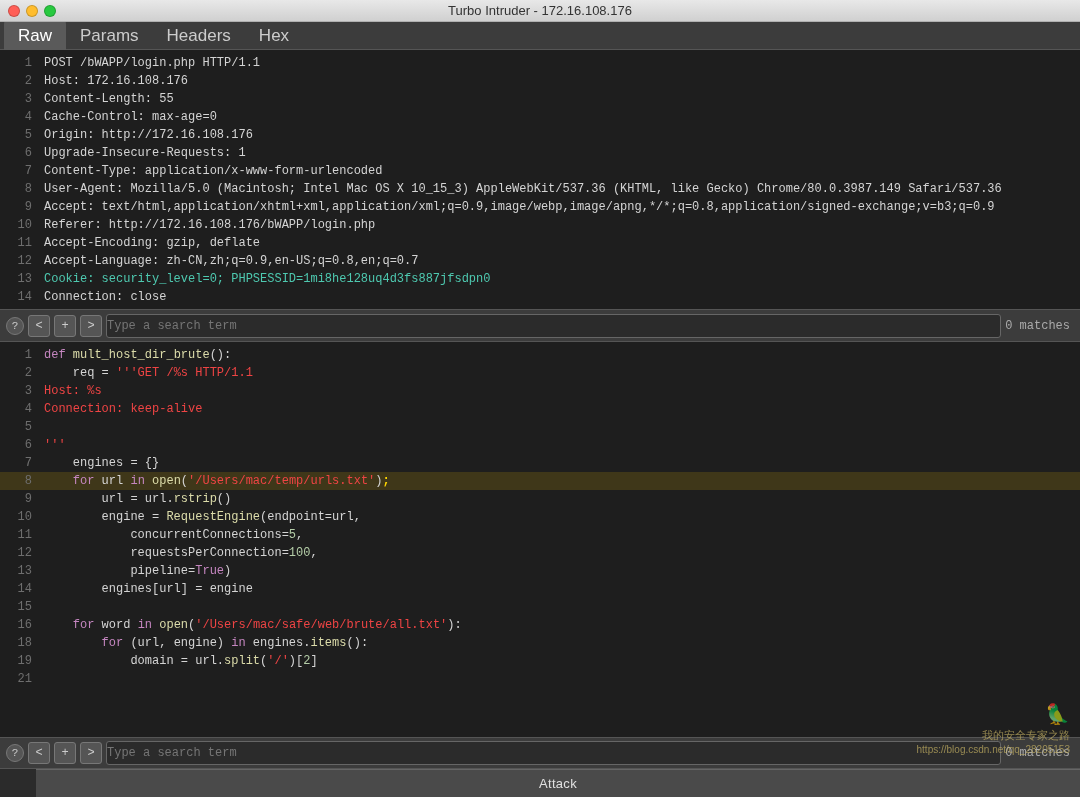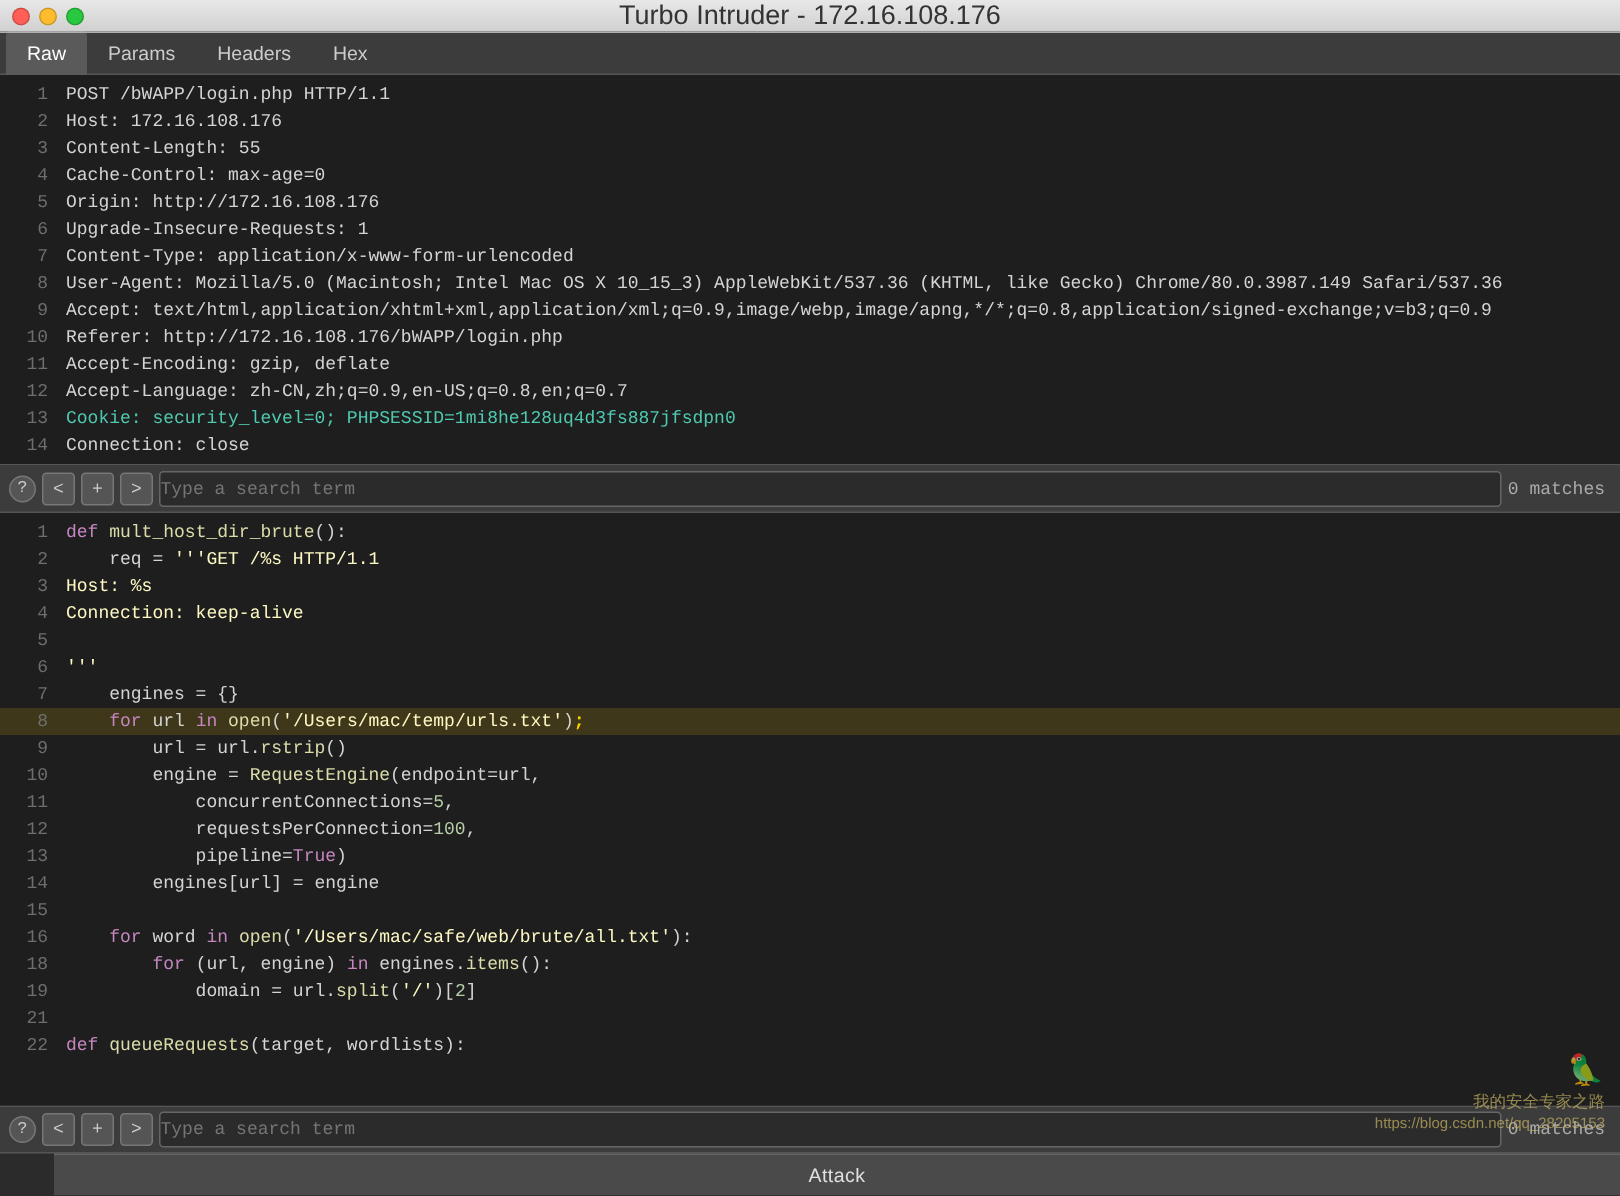--- a/index.html
+++ b/index.html
@@ -19,21 +19,21 @@
       height: 22px;
       background: linear-gradient(to bottom, #e8e8e8, #d0d0d0);
       display: flex;
       align-items: center;
       justify-content: center;
       position: relative;
       border-bottom: 1px solid #b0b0b0;
     }
     .title-bar-title {
       font-family: -apple-system, BlinkMacSystemFont, 'Helvetica Neue', sans-serif;
-      font-size: 18px;
+      font-size: 13px;
       color: #333;
       font-weight: 500;
     }
     .traffic-lights {
       position: absolute;
       left: 8px;
       display: flex;
       gap: 6px;
       align-items: center;
     }
@@ -52,21 +52,21 @@
       background: #3c3c3c;
       display: flex;
       align-items: center;
       height: 28px;
       border-bottom: 1px solid #555;
       padding-left: 4px;
     }
     .tab {
       padding: 16px 14px;
       font-family: -apple-system, sans-serif;
-      font-size: 13px;
+      font-size: 17px;
       cursor: pointer;
       border-radius: 4px 4px 0 0;
       color: #ccc;
       background: transparent;
       border: none;
       height: 100%;
       display: flex;
       align-items: center;
     }
     .tab.active {
@@ -242,21 +242,21 @@
       right: 10px;
       color: rgba(200, 180, 100, 0.7);
       font-size: 11px;
       font-family: sans-serif;
       pointer-events: none;
       z-index: 100;
       text-align: right;
       line-height: 1.4;
     }
     .keyword-color { color: #c586c0; }
-    .string-color { color: #fef9c3; }
+    .string-color { color: #ef4444; }
     .func-color { color: #dcdcaa; }
     .num-color { color: #b5cea8; }
   </style>
 </head>
 <body>
 
 <div class="title-bar">
   <div class="traffic-lights">
     <div class="traffic-light tl-red"></div>
     <div class="traffic-light tl-yellow"></div>
@@ -418,24 +418,20 @@
       <span class="line-content">        <span class="keyword-color">for</span> (url, engine) <span class="keyword-color">in</span> engines.<span class="func-color">items</span>():</span>
     </div>
     <div class="code-line">
       <span class="line-num">19</span>
       <span class="line-content">            domain = url.<span class="func-color">split</span>(<span class="string-color">'/'</span>)[<span class="num-color">2</span>]</span>
     </div>
     <div class="code-line">
       <span class="line-num">21</span>
       <span class="line-content"></span>
     </div>
-    <div class="code-line">
-      <span class="line-num">22</span>
-      <span class="line-content"><span class="keyword-color">def</span> <span class="func-color">queueRequests</span>(target, wordlists):</span>
-    </div>
 
   </div>
 </div>
 
 <div class="script-search-bar">
   <div class="search-help-btn">?</div>
   <div class="search-nav-btn">&lt;</div>
   <div class="search-nav-btn">+</div>
   <div class="search-nav-btn">&gt;</div>
   <input class="search-input" type="text" placeholder="Type a search term" style="">

